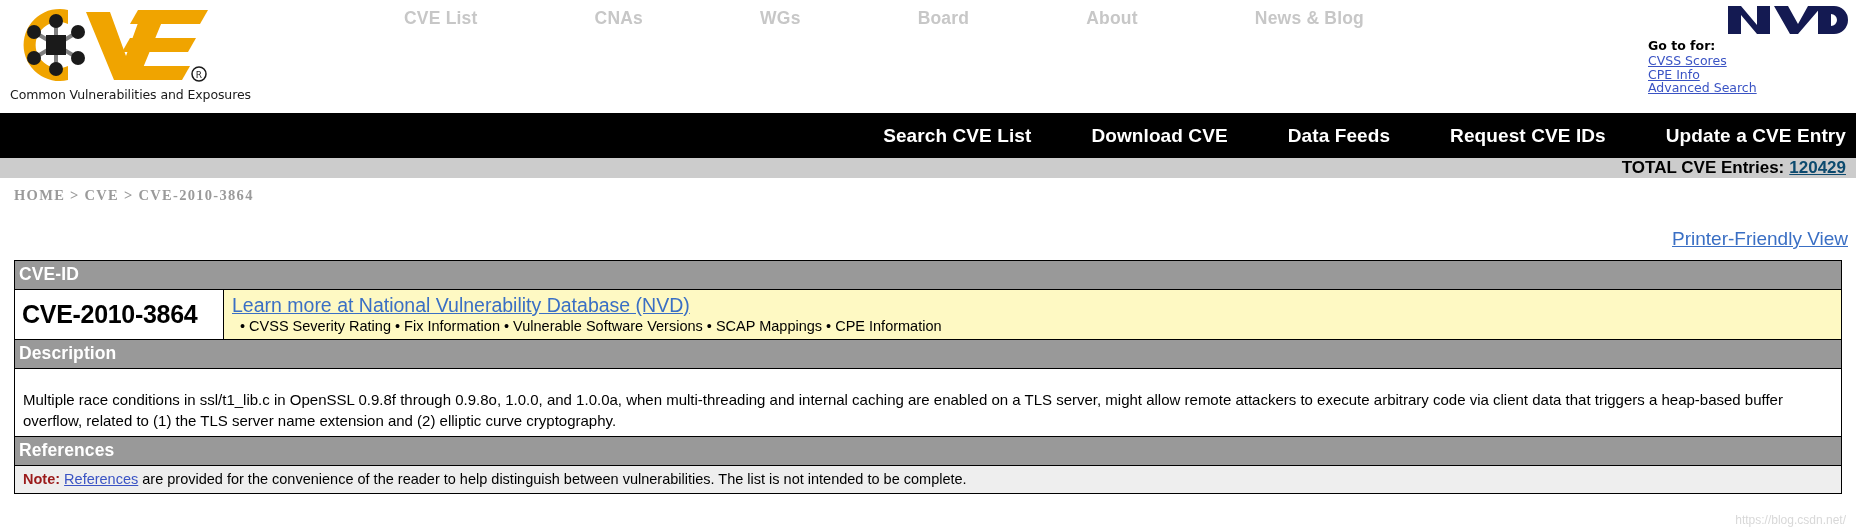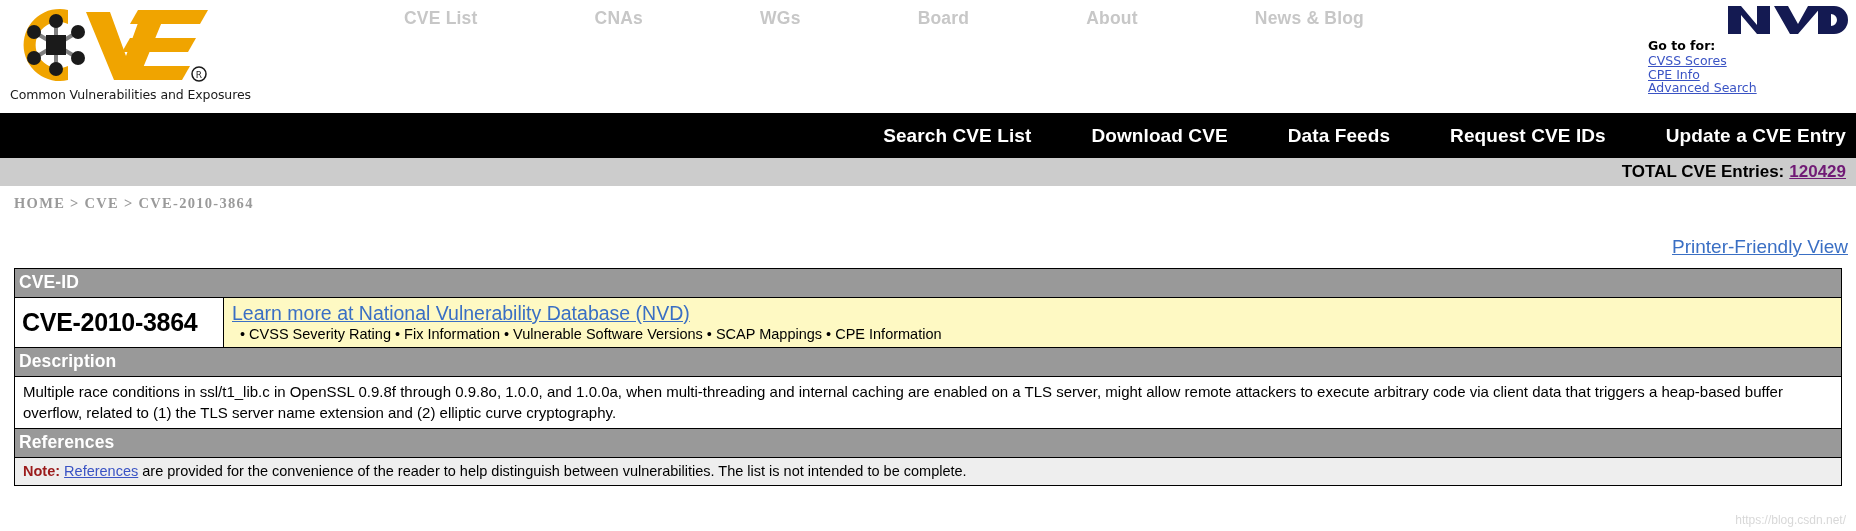--- a/index.html
+++ b/index.html
@@ -89,32 +89,32 @@
     font-size: 19px;
     font-weight: bold;
     text-decoration: none;
     white-space: nowrap;
     margin-left: 60px;
     letter-spacing: 0.1px;
   }
 
   
   .total-bar {
-    height: 28px;
+    height: 20px;
     background: #cccccc;
     display: flex;
     align-items: center;
     justify-content: flex-end;
     padding-right: 10px;
     font-size: 17px;
     font-weight: bold;
     color: #000;
   }
   .total-bar .count {
-    color: #701a75;
+    color: #0c4a6e;
     text-decoration: underline;
     margin-left: 5px;
   }
 
   
   .breadcrumb {
     padding: 9px 0 0 14px;
     font-family: "Liberation Serif", serif;
     font-size: 14.5px;
     font-weight: bold;
@@ -183,21 +183,21 @@
     color: #000;
     margin-top: 1px;
     padding-left: 8px;
   }
   .desc-body {
     background: #ffffff;
     border-bottom: 1px solid #000;
     font-size: 15px;
     line-height: 21px;
     color: #000;
-    padding: 4px 8px 5px 8px;
+    padding: 20px 8px 5px 8px;
   }
   .refs-note {
     background: #eeeeee;
     font-size: 14.5px;
     color: #000;
     padding: 5px 8px 6px 8px;
     border-bottom: 1px solid #000;
   }
   .refs-note .note-label { color: #9b1b1b; font-weight: bold; }
   .refs-note a { color: #3a53c4; text-decoration: underline; }

